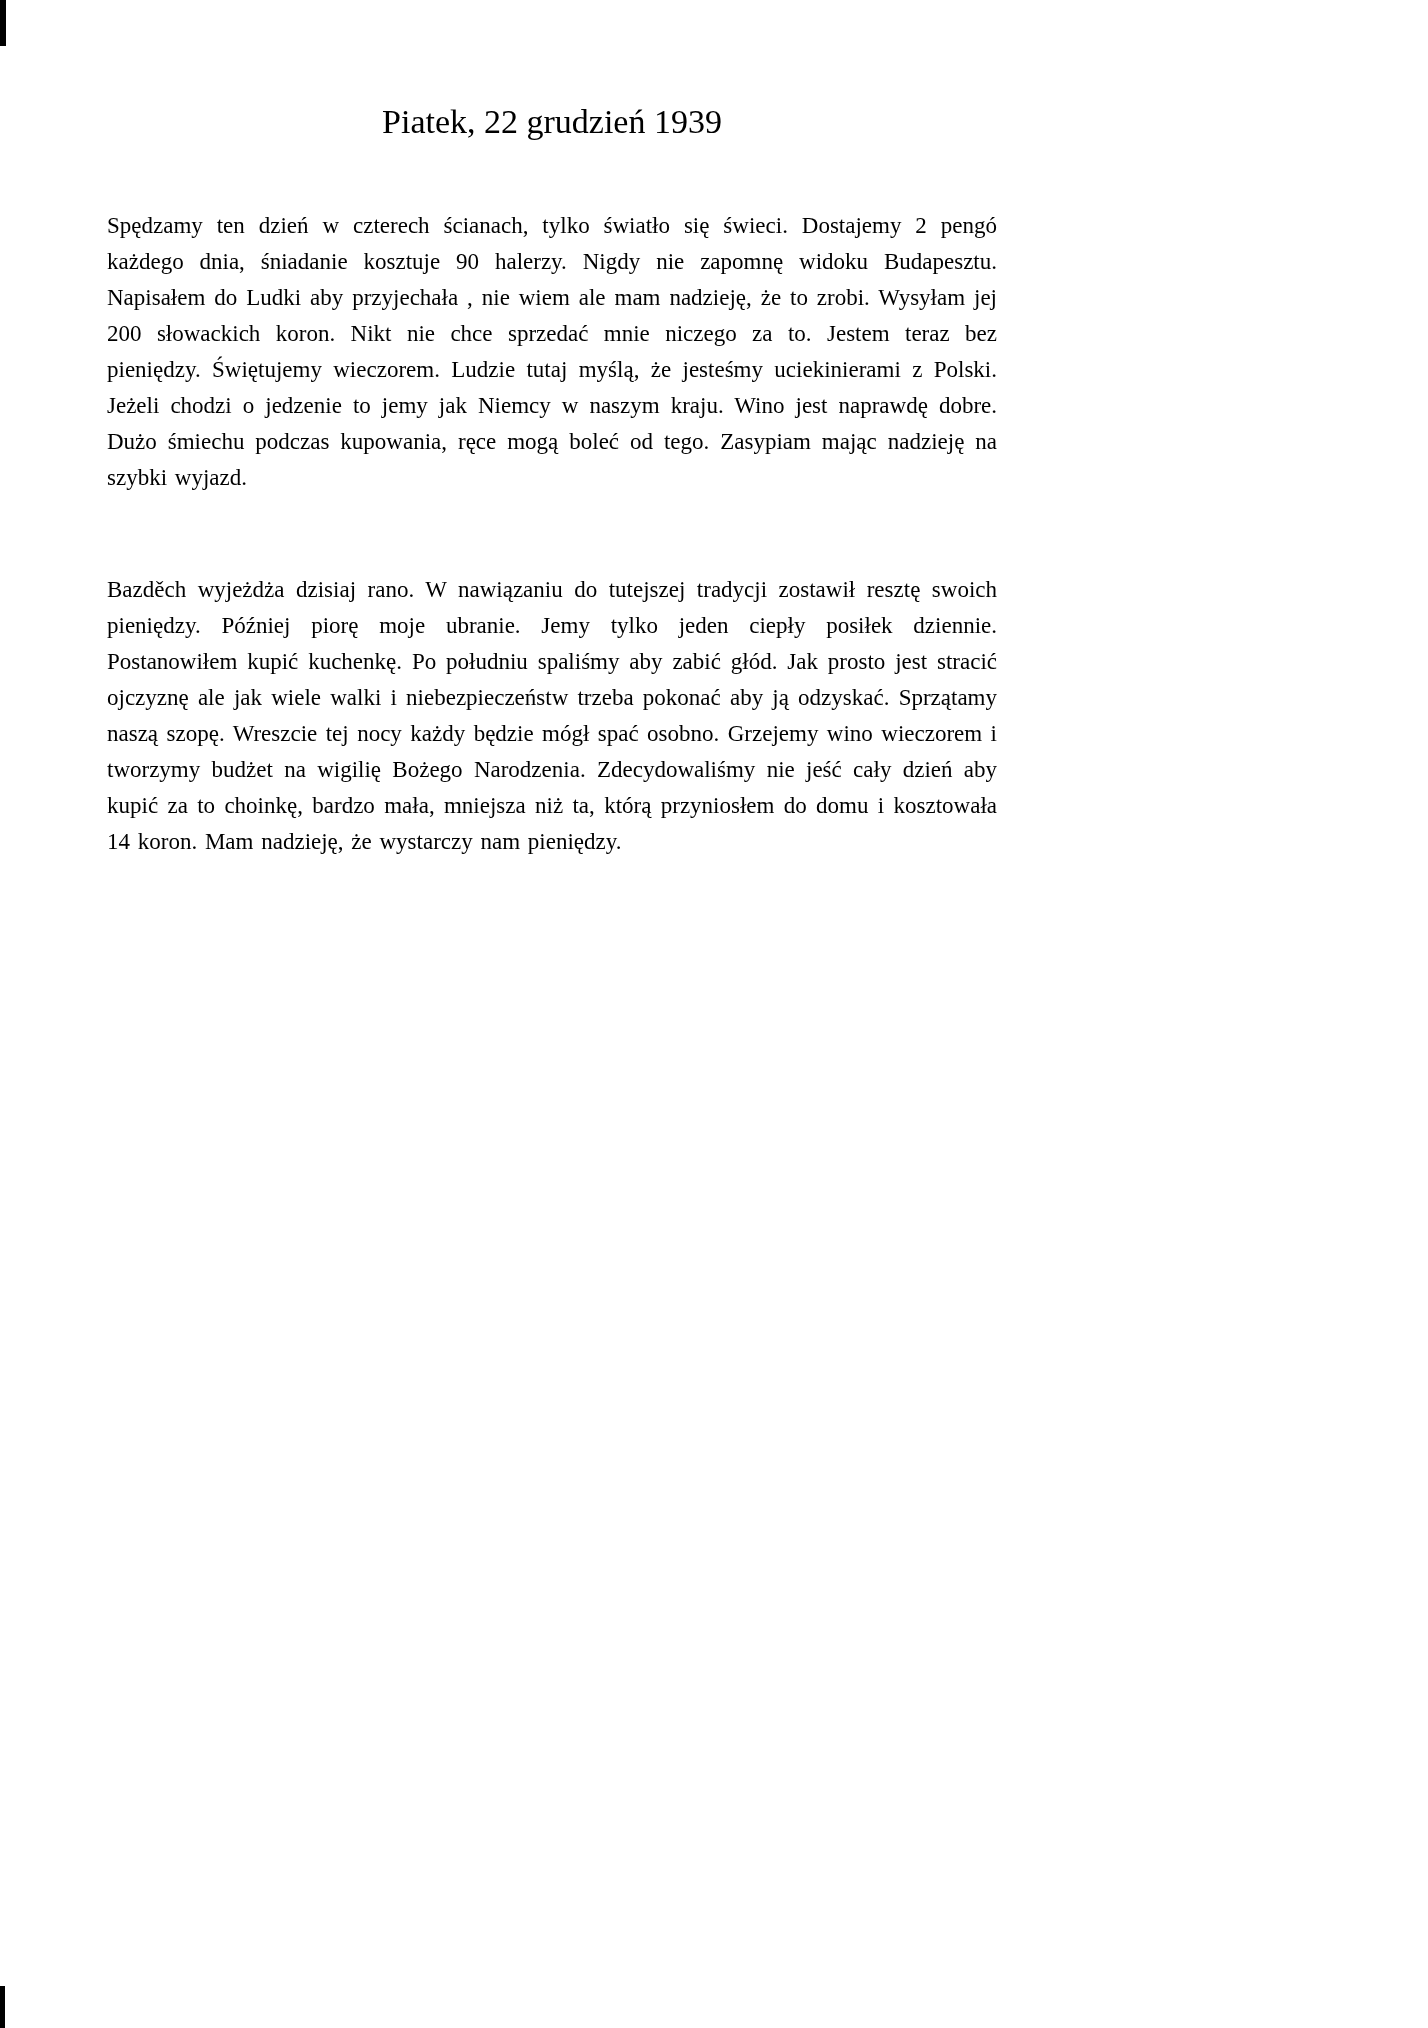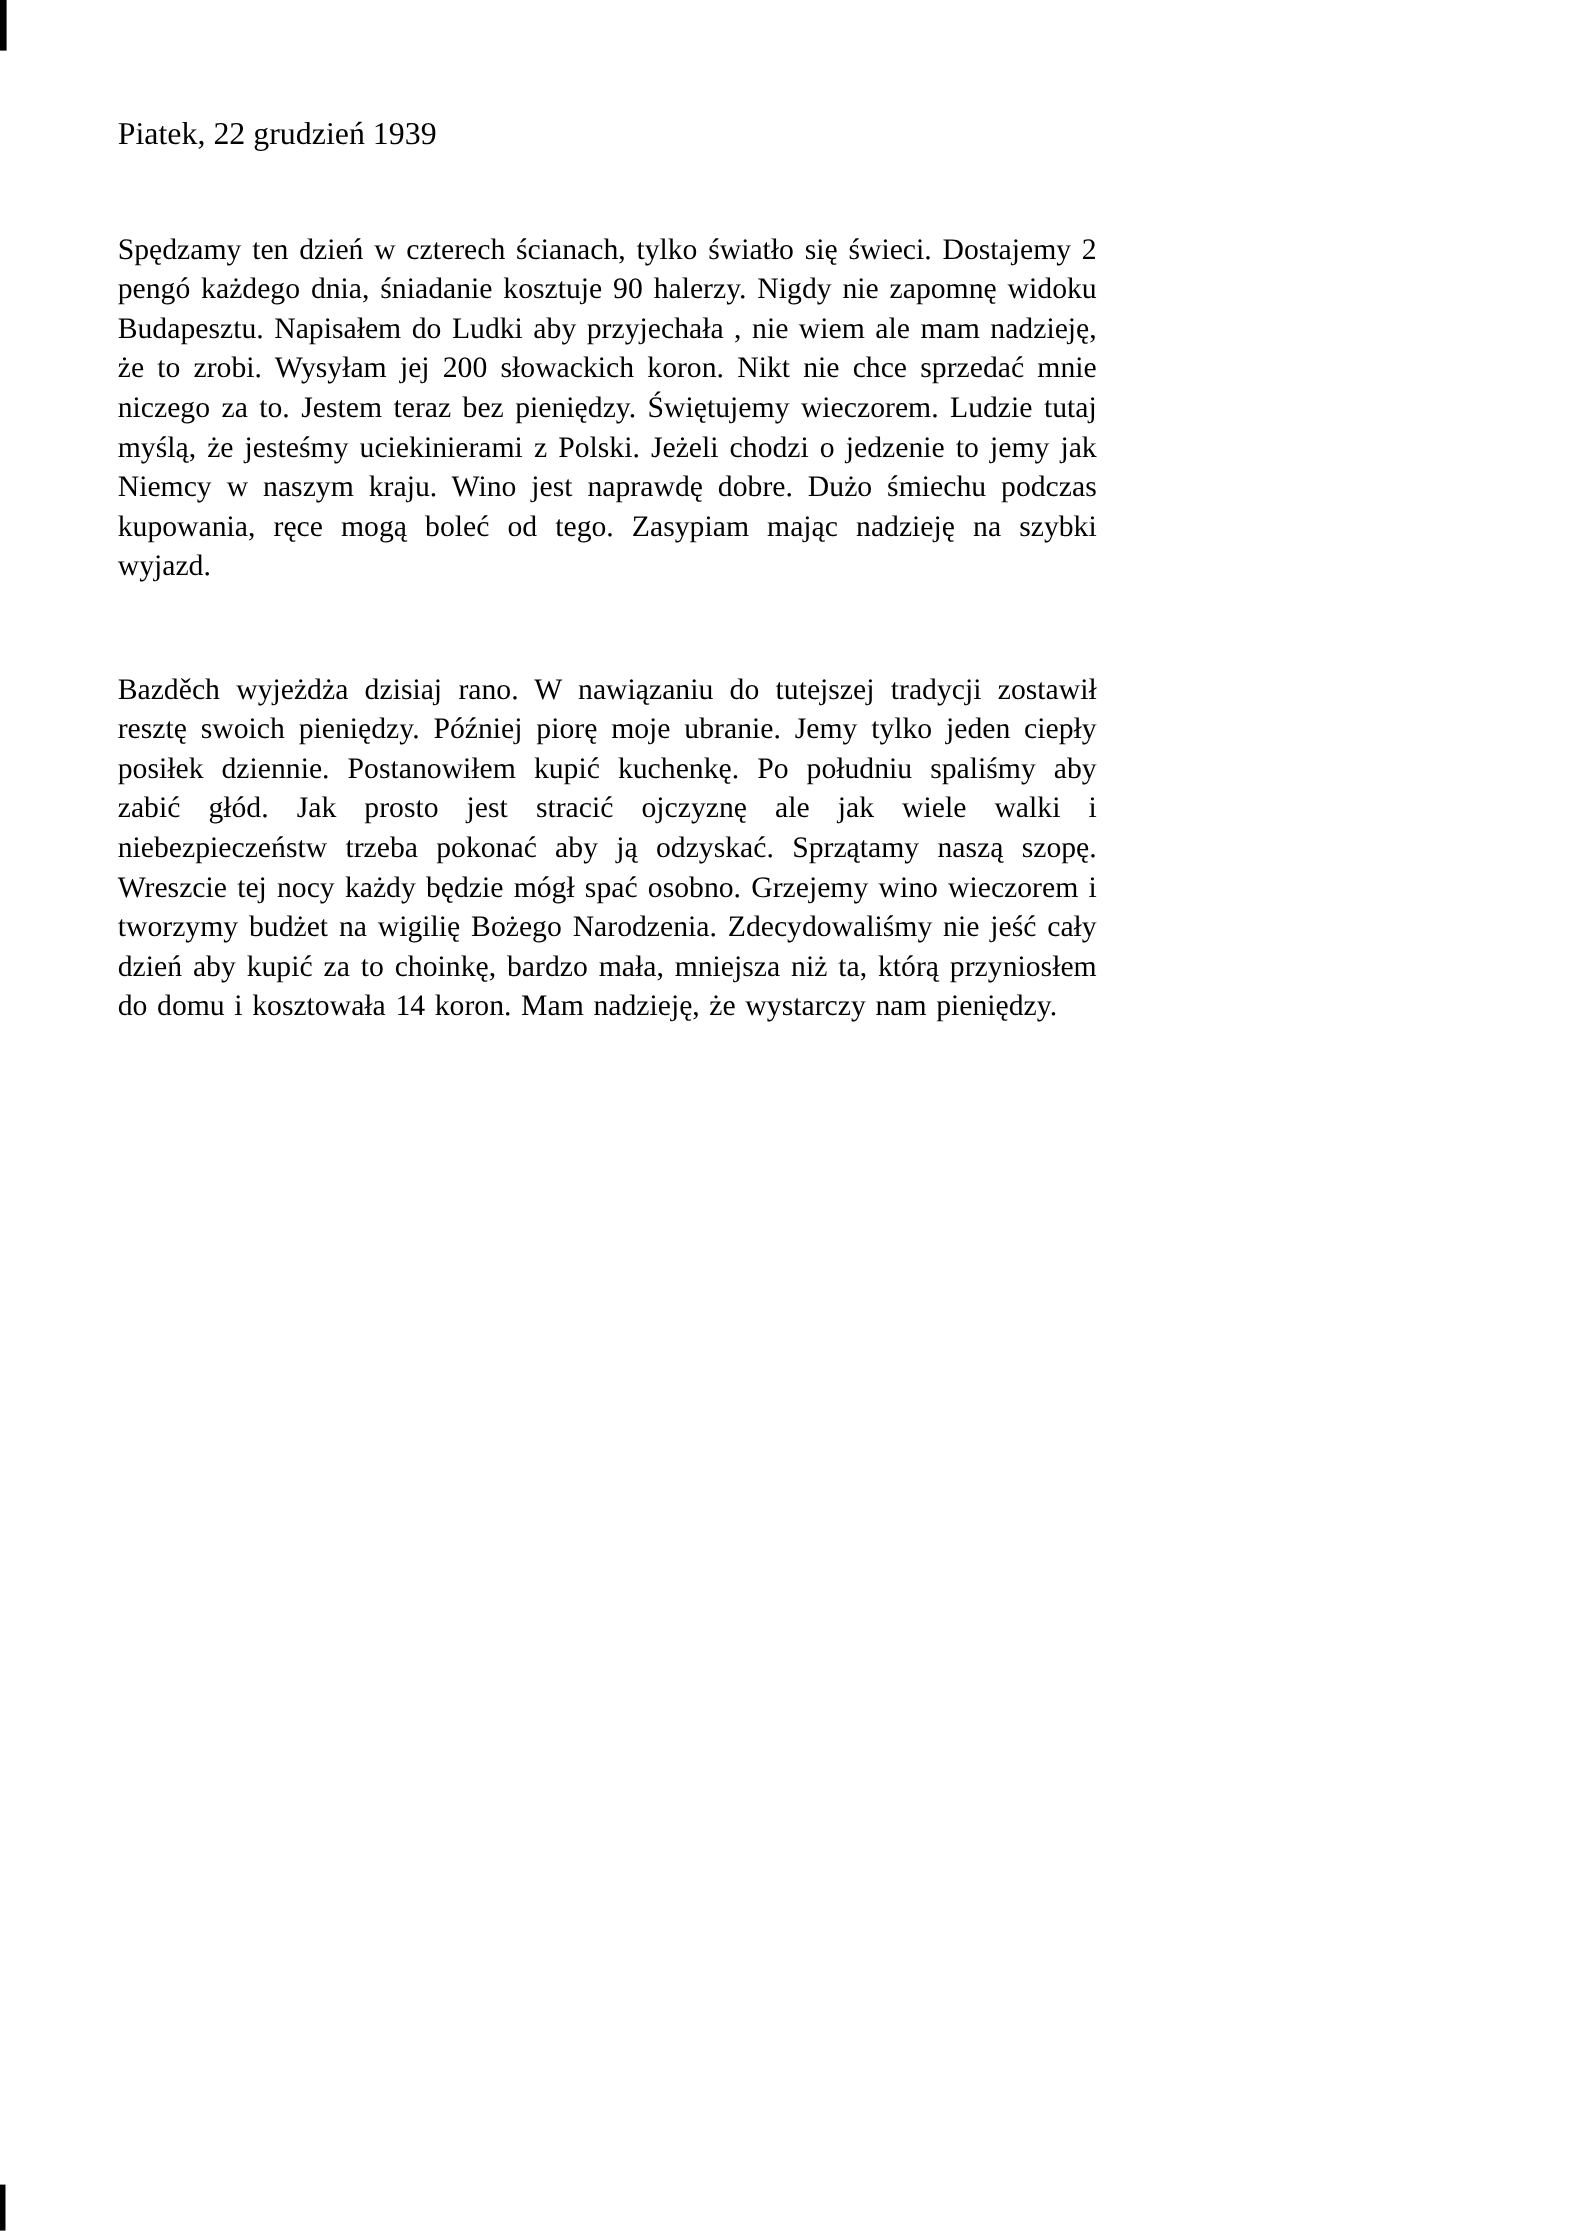--- a/index.html
+++ b/index.html
@@ -16,29 +16,29 @@
     overflow: hidden;
   }
   .page {
     position: absolute;
     top: 0;
     left: 107px;
     width: 890px;
     padding-top: 104px;
   }
   .entry-date {
-    text-align: left;
-    font-size: 29px;
+    text-align: center;
+    font-size: 34px;
     line-height: 36px;
     margin: 0 0 68px 0;
     white-space: nowrap;
   }
   .entry-body {
     text-align: justify;
-    font-size: 27px;
+    font-size: 23px;
     line-height: 36px;
     margin: 0 0 76px 0;
     word-spacing: 2px;
   }
   .entry {
     margin: 0;
   }
   
   .artifact {
     position: absolute;

